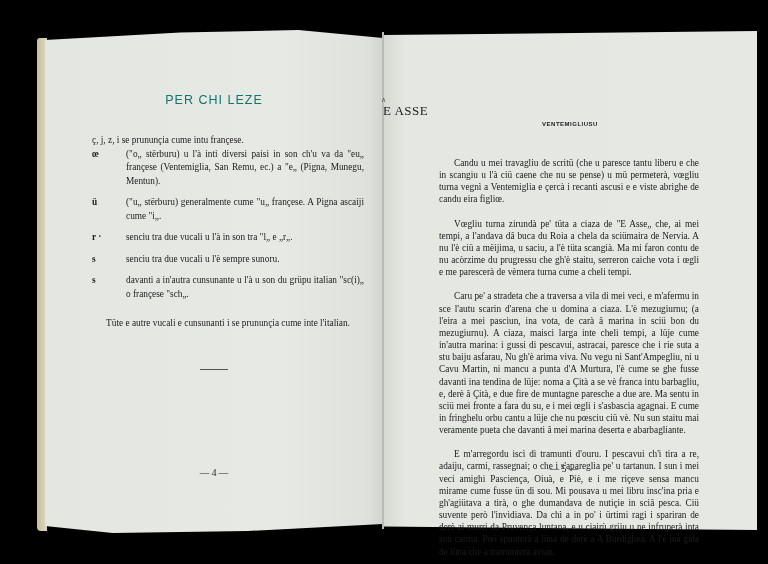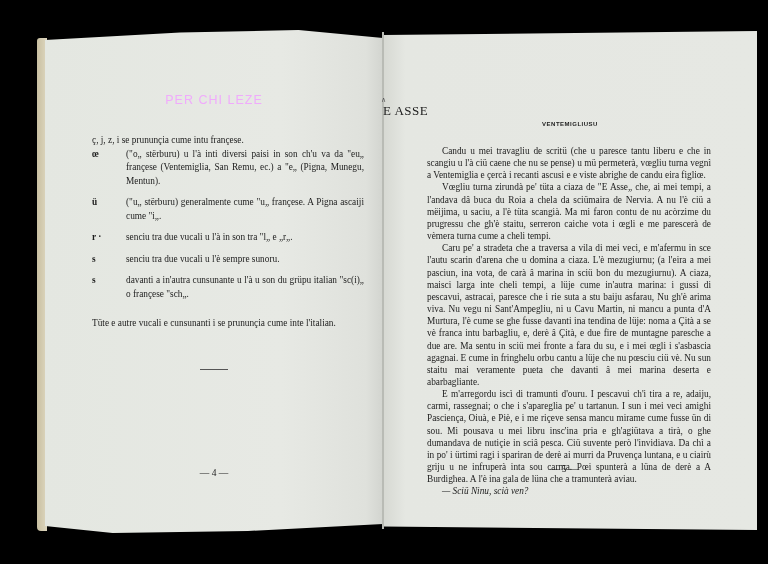--- a/index.html
+++ b/index.html
@@ -27,46 +27,46 @@
       background: #b9bbb5;
     }
     .gutter-mark {
       position: absolute; left: 381px; top: 96px; font-size: 7px; color: #555;
       font-family: "Liberation Sans", sans-serif;
     }
 
     
     .l-title {
       position: absolute; left: 45px; width: 338px; top: 93px; text-align: center;
-      font-family: "Liberation Sans", sans-serif; font-size: 12.5px; letter-spacing: 1px; color: #f0abfc;
+      font-family: "Liberation Sans", sans-serif; font-size: 12.5px; letter-spacing: 1px; color: #0f766e;
     }
     .l-body { position: absolute; left: 92px; top: 134px; width: 272px; font-size: 9.3px; line-height: 13.5px; }
     .rule-item { position: relative; padding-left: 34px; margin-bottom: 8px; text-align: justify; }
     .rule-key { position: absolute; left: 0; top: 0; font-weight: bold; width: 28px; }
     .rule-intro { margin-bottom: 0; }
-    .rule-tail { margin-top: 16px; }
+    .rule-tail { margin-top: 16px; text-align: center; }
     .l-sep {
       position: absolute; left: 200px; top: 369px; width: 28px; height: 1px; background: #555;
     }
     .l-pagenum {
       position: absolute; left: 45px; width: 338px; top: 468px; text-align: center; font-size: 9.5px;
     }
 
     
     .r-title {
       position: absolute; left: 383px; width: 374px; top: 103px; text-align: left;
       font-family: "Liberation Serif", serif; font-size: 13px; letter-spacing: 0.5px;
     }
     .r-subtitle {
       position: absolute; left: 383px; width: 374px; top: 121px; text-align: center;
       font-size: 6px; font-weight: bold; letter-spacing: 0.5px;
       font-family: "Liberation Sans", sans-serif;
     }
     .r-body { position: absolute; left: 427px; top: 145px; width: 284px; font-size: 9.3px; line-height: 12.15px; }
-    .r-body p { margin: 0; text-indent: 15px; text-align: justify; }
+    .r-body p { margin: 12px; text-indent: 15px; text-align: justify; }
     .r-body p.dialog { text-indent: 15px; font-style: italic; }
     .r-pagenum {
       position: absolute; left: 383px; width: 374px; top: 464px; text-align: center; font-size: 9.5px;
       transform: translateX(-6px);
     }
   </style>
 </head>
 <body>
 
 <div>

